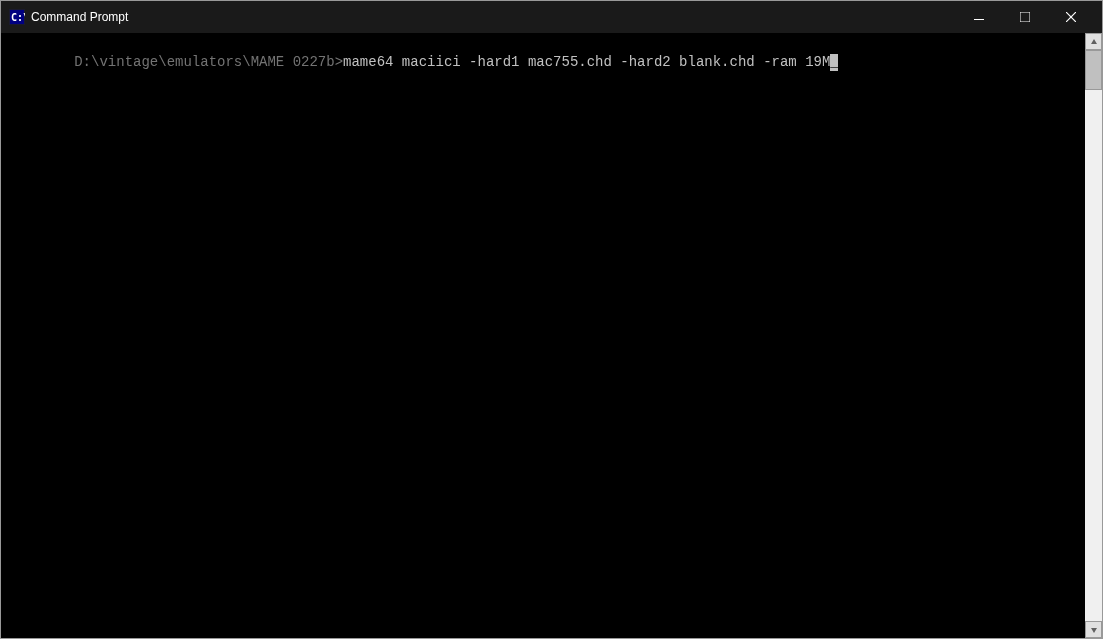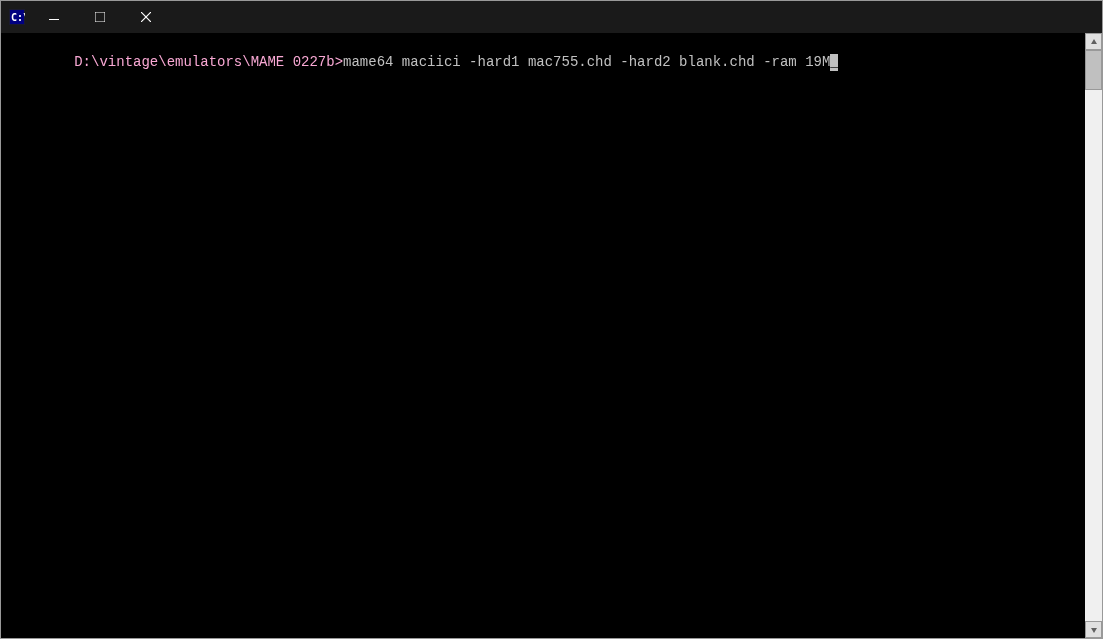--- a/index.html
+++ b/index.html
@@ -99,21 +99,21 @@
 
     .terminal-line {
       color: #c0c0c0;
       font-family: 'Consolas', 'Courier New', monospace;
       font-size: 14px;
       line-height: 1.2;
       white-space: pre;
     }
 
     .terminal-line .prompt {
-      color: #f9a8d4;
+      color: #737373;
     }
 
     .terminal-line .cursor {
       background: #c0c0c0;
       color: #000;
       display: inline-block;
       width: 8px;
     }
 
     .scrollbar {
@@ -164,20 +164,21 @@
 <div class="window">
 
   <div class="title-bar">
     <div class="title-bar-icon">
       <svg viewBox="0 0 16 16" xmlns="http://www.w3.org/2000/svg">
         <rect x="0" y="0" width="16" height="16" fill="#1a1a2e"></rect>
         <rect x="1" y="1" width="14" height="14" fill="#000080"></rect>
         <text x="2" y="12" font-family="monospace" font-size="10" fill="white" font-weight="bold">C:\</text>
       </svg>
     </div>
+    <span class="title-bar-text">Command Prompt</span>
     <div class="title-bar-controls">
       <button class="title-bar-btn">
         <svg viewBox="0 0 10 10" xmlns="http://www.w3.org/2000/svg">
           <rect x="0" y="7" width="10" height="1" fill="white"></rect>
         </svg>
       </button>
       <button class="title-bar-btn">
         <svg viewBox="0 0 10 10" xmlns="http://www.w3.org/2000/svg">
           <rect x="0" y="0" width="10" height="10" fill="none" stroke="white" stroke-width="1"></rect>
         </svg>

